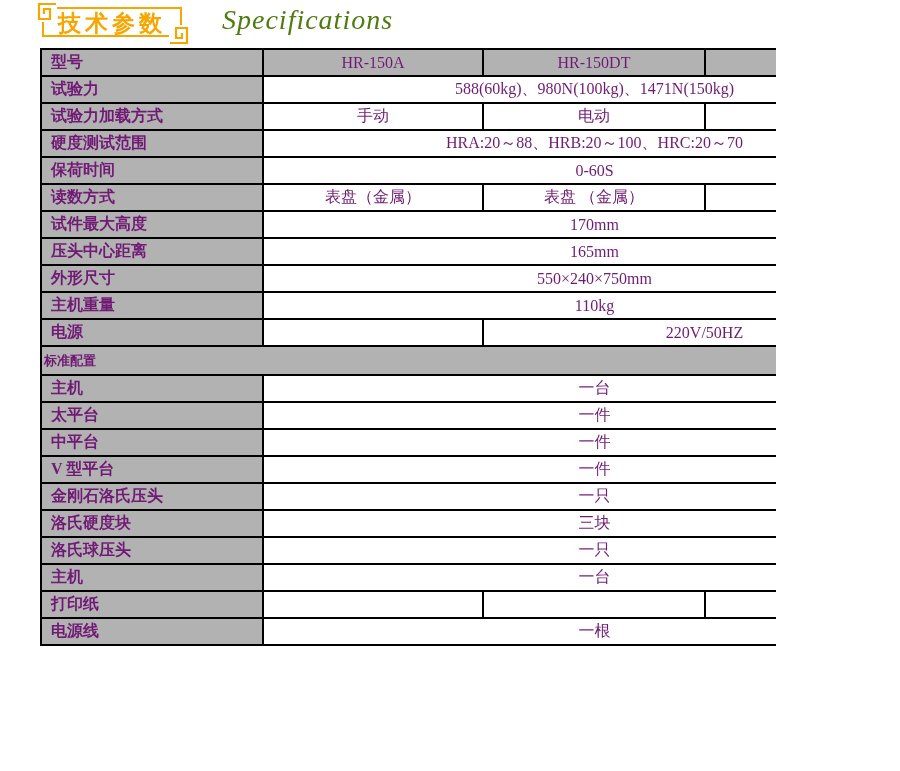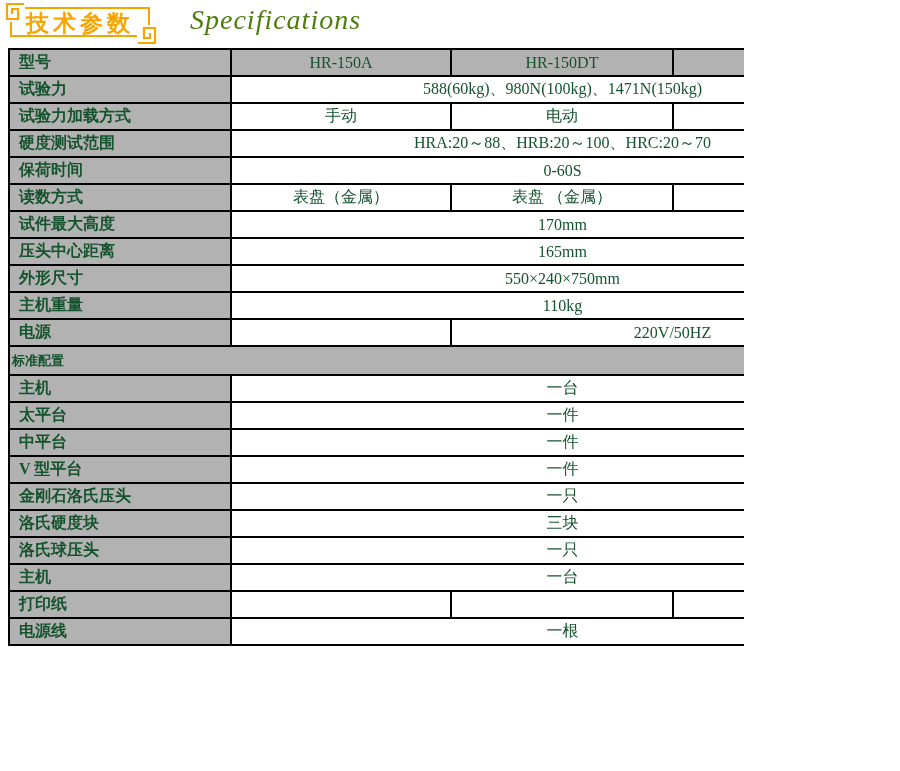--- a/index.html
+++ b/index.html
@@ -1,21 +1,21 @@
 <!DOCTYPE html>
 <html><head>
 <meta charset="utf-8">
 <style>
   html,body { margin:0; padding:0; }
   body {
     width:900px; height:771px;
     background:#ffffff;
     font-family:"Liberation Serif","DejaVu Serif",serif;
   }
-  .page { position:relative; width:744px; height:771px; overflow:hidden; background:#fff; }
+  .page { position:relative; width:744px; height:771px; overflow:hidden; background:#fff;margin-left:32px; }
 
   
   .header-area { position:relative; height:48px; }
   .title-box {
     position:absolute; left:10px; top:7px;
     width:140px; height:30px;
     border:2px solid #f7a501;
     color:#f7a501;
     font-family:"Liberation Sans","DejaVu Sans",sans-serif;
     font-size:23px; font-weight:bold; letter-spacing:4px;
@@ -34,21 +34,21 @@
 
   
   table.spec {
     border-collapse:collapse; table-layout:fixed;
     margin-left:8px; width:885px;
     font-family:"Liberation Serif","DejaVu Serif",serif;
   }
   .spec td {
     border:2px solid #000;
     text-align:center; vertical-align:middle;
-    font-size:16px; color:#14532d;
+    font-size:16px; color:#701a75;
     height:25px; padding:0 2px;
     overflow:hidden;
   }
   .spec td.label {
     background:#b2b2b2;
     text-align:left; padding-left:9px;
     font-weight:bold;
   }
   .spec tr.gray td { background:#b2b2b2; }
   .spec td.section {

